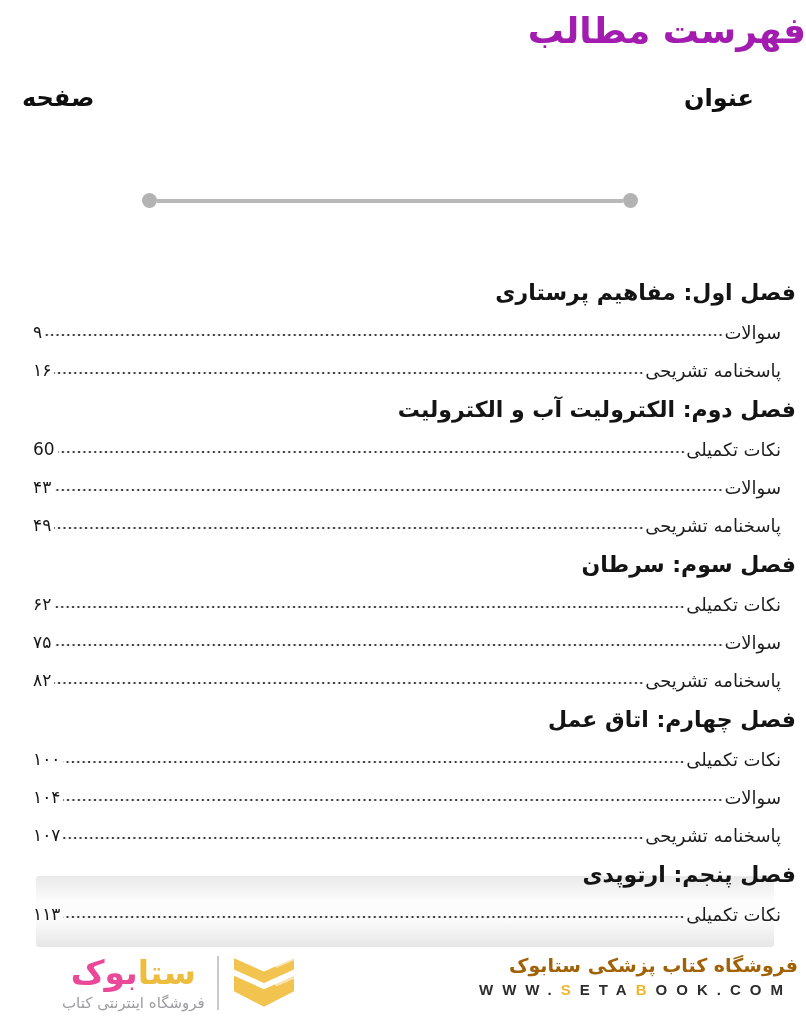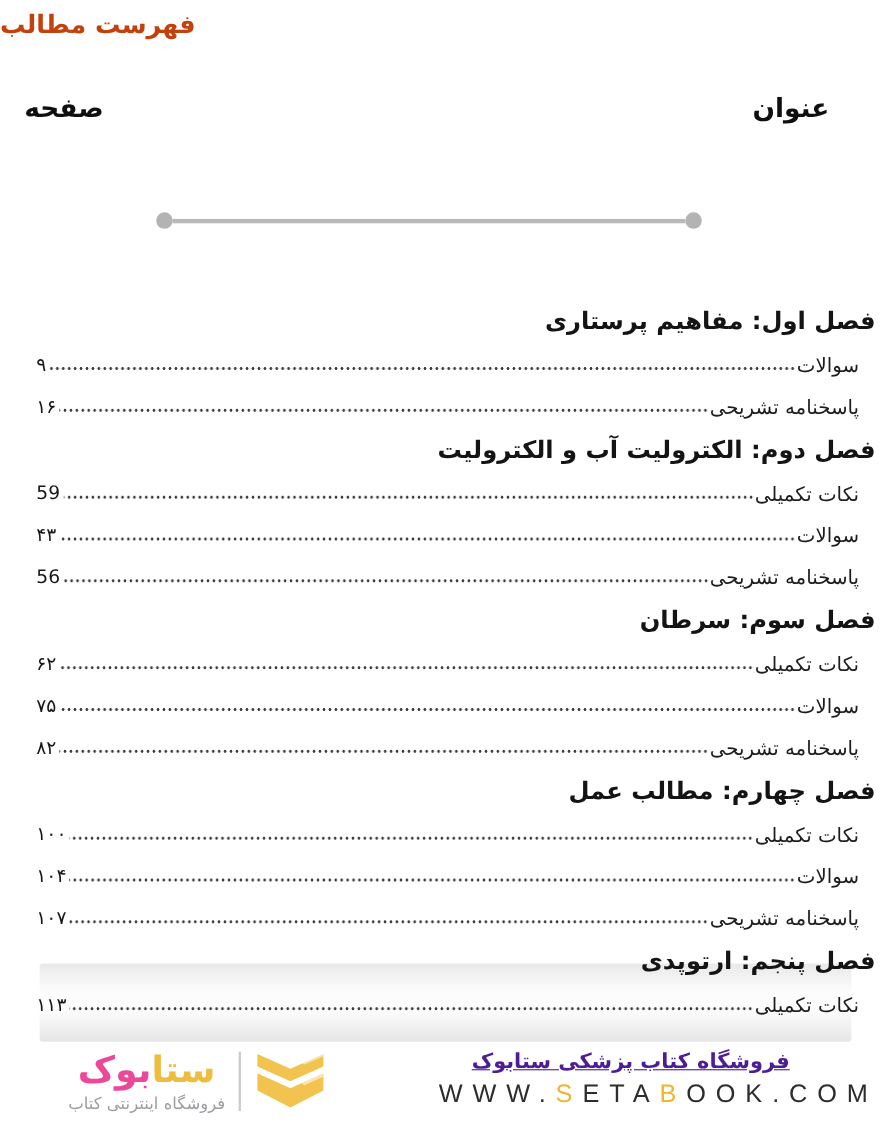--- a/index.html
+++ b/index.html
@@ -3,22 +3,22 @@
 <meta charset="utf-8">
 <style>
   html,body{margin:0;padding:0;background:#ffffff;}
   .page{
     position:relative;width:806px;height:1024px;background:#ffffff;
     overflow:hidden;direction:rtl;
     font-family:"DejaVu Sans",sans-serif;color:#1a1a1a;
   }
   
   .doc-title{
-    position:absolute;top:10px;left:0;right:0;text-align:left;
-    font-size:23px;font-weight:800;color:#c2410c;letter-spacing:0;
+    position:absolute;top:10px;left:0;right:0;text-align:right;
+    font-size:36px;font-weight:800;color:#a21caf;letter-spacing:0;
   }
   
   .col-header{
     position:absolute;top:84px;left:22px;right:52px;
     display:flex;justify-content:space-between;align-items:center;
     font-size:24px;font-weight:700;color:#0f0f0f;
   }
   
   .divider{
     position:absolute;top:193px;left:142px;width:496px;height:15px;
@@ -48,23 +48,23 @@
     background-image:radial-gradient(circle,#3c3c3c 1.15px,transparent 1.5px);
     background-size:5.4px 6px;background-repeat:repeat-x;
     background-position:right calc(100% - 4px);
   }
   .entry-page{white-space:nowrap;flex:0 0 auto;font-size:17px;padding-right:2px;color:#171717;}
   
   .footer{position:absolute;top:948px;left:0;right:0;height:76px;background:#ffffff;z-index:2;}
   .footer-right{
     position:absolute;top:6px;right:8px;display:flex;flex-direction:column;align-items:flex-end;
   }
-  .store-name{font-size:19px;font-weight:600;color:#4c1d95;margin-left:2px;padding-left:28px;white-space:nowrap;text-decoration:underline;}
+  .store-name{font-size:19px;font-weight:600;color:#a16207;margin-left:2px;padding-left:28px;white-space:nowrap;}
   .site-url{
-    direction:ltr;font-family:"Liberation Sans",sans-serif;font-size:23px;font-weight:400;
+    direction:ltr;font-family:"Liberation Sans",sans-serif;font-size:15px;font-weight:700;
     letter-spacing:9px;color:#2d2d2d;margin-top:5px;white-space:nowrap;
   }
   .site-url .gold{color:#f0b62e;}
   .logo{
     position:absolute;top:5px;left:62px;direction:ltr;
     display:flex;flex-direction:row;align-items:center;
   }
   .logo-text-block{display:flex;flex-direction:column;align-items:center;margin-right:12px;}
   .wordmark{direction:rtl;font-size:33px;font-weight:700;line-height:36px;white-space:nowrap;}
   .wm-gold{color:#efbd3e;}
@@ -106,52 +106,52 @@
         <span class="entry-label">پاسخنامه تشریحی</span>
         <span class="entry-dots"></span>
         <span class="entry-page">۱۶</span>
       </div>
       <div class="toc-chapter">
         <span>فصل دوم: الکترولیت آب و الکترولیت</span>
       </div>
       <div class="toc-entry">
         <span class="entry-label">نکات تکمیلی</span>
         <span class="entry-dots"></span>
-        <span class="entry-page">59</span>
+        <span class="entry-page">60</span>
       </div>
       <div class="toc-entry">
         <span class="entry-label">سوالات</span>
         <span class="entry-dots"></span>
         <span class="entry-page">۴۳</span>
       </div>
       <div class="toc-entry">
         <span class="entry-label">پاسخنامه تشریحی</span>
         <span class="entry-dots"></span>
-        <span class="entry-page">56</span>
+        <span class="entry-page">۴۹</span>
       </div>
       <div class="toc-chapter">
         <span>فصل سوم: سرطان</span>
       </div>
       <div class="toc-entry">
         <span class="entry-label">نکات تکمیلی</span>
         <span class="entry-dots"></span>
         <span class="entry-page">۶۲</span>
       </div>
       <div class="toc-entry">
         <span class="entry-label">سوالات</span>
         <span class="entry-dots"></span>
         <span class="entry-page">۷۵</span>
       </div>
       <div class="toc-entry">
         <span class="entry-label">پاسخنامه تشریحی</span>
         <span class="entry-dots"></span>
         <span class="entry-page">۸۲</span>
       </div>
       <div class="toc-chapter">
-        <span>فصل چهارم: مطالب عمل</span>
+        <span>فصل چهارم: اتاق عمل</span>
       </div>
       <div class="toc-entry">
         <span class="entry-label">نکات تکمیلی</span>
         <span class="entry-dots"></span>
         <span class="entry-page">۱۰۰</span>
       </div>
       <div class="toc-entry">
         <span class="entry-label">سوالات</span>
         <span class="entry-dots"></span>
         <span class="entry-page">۱۰۴</span>

